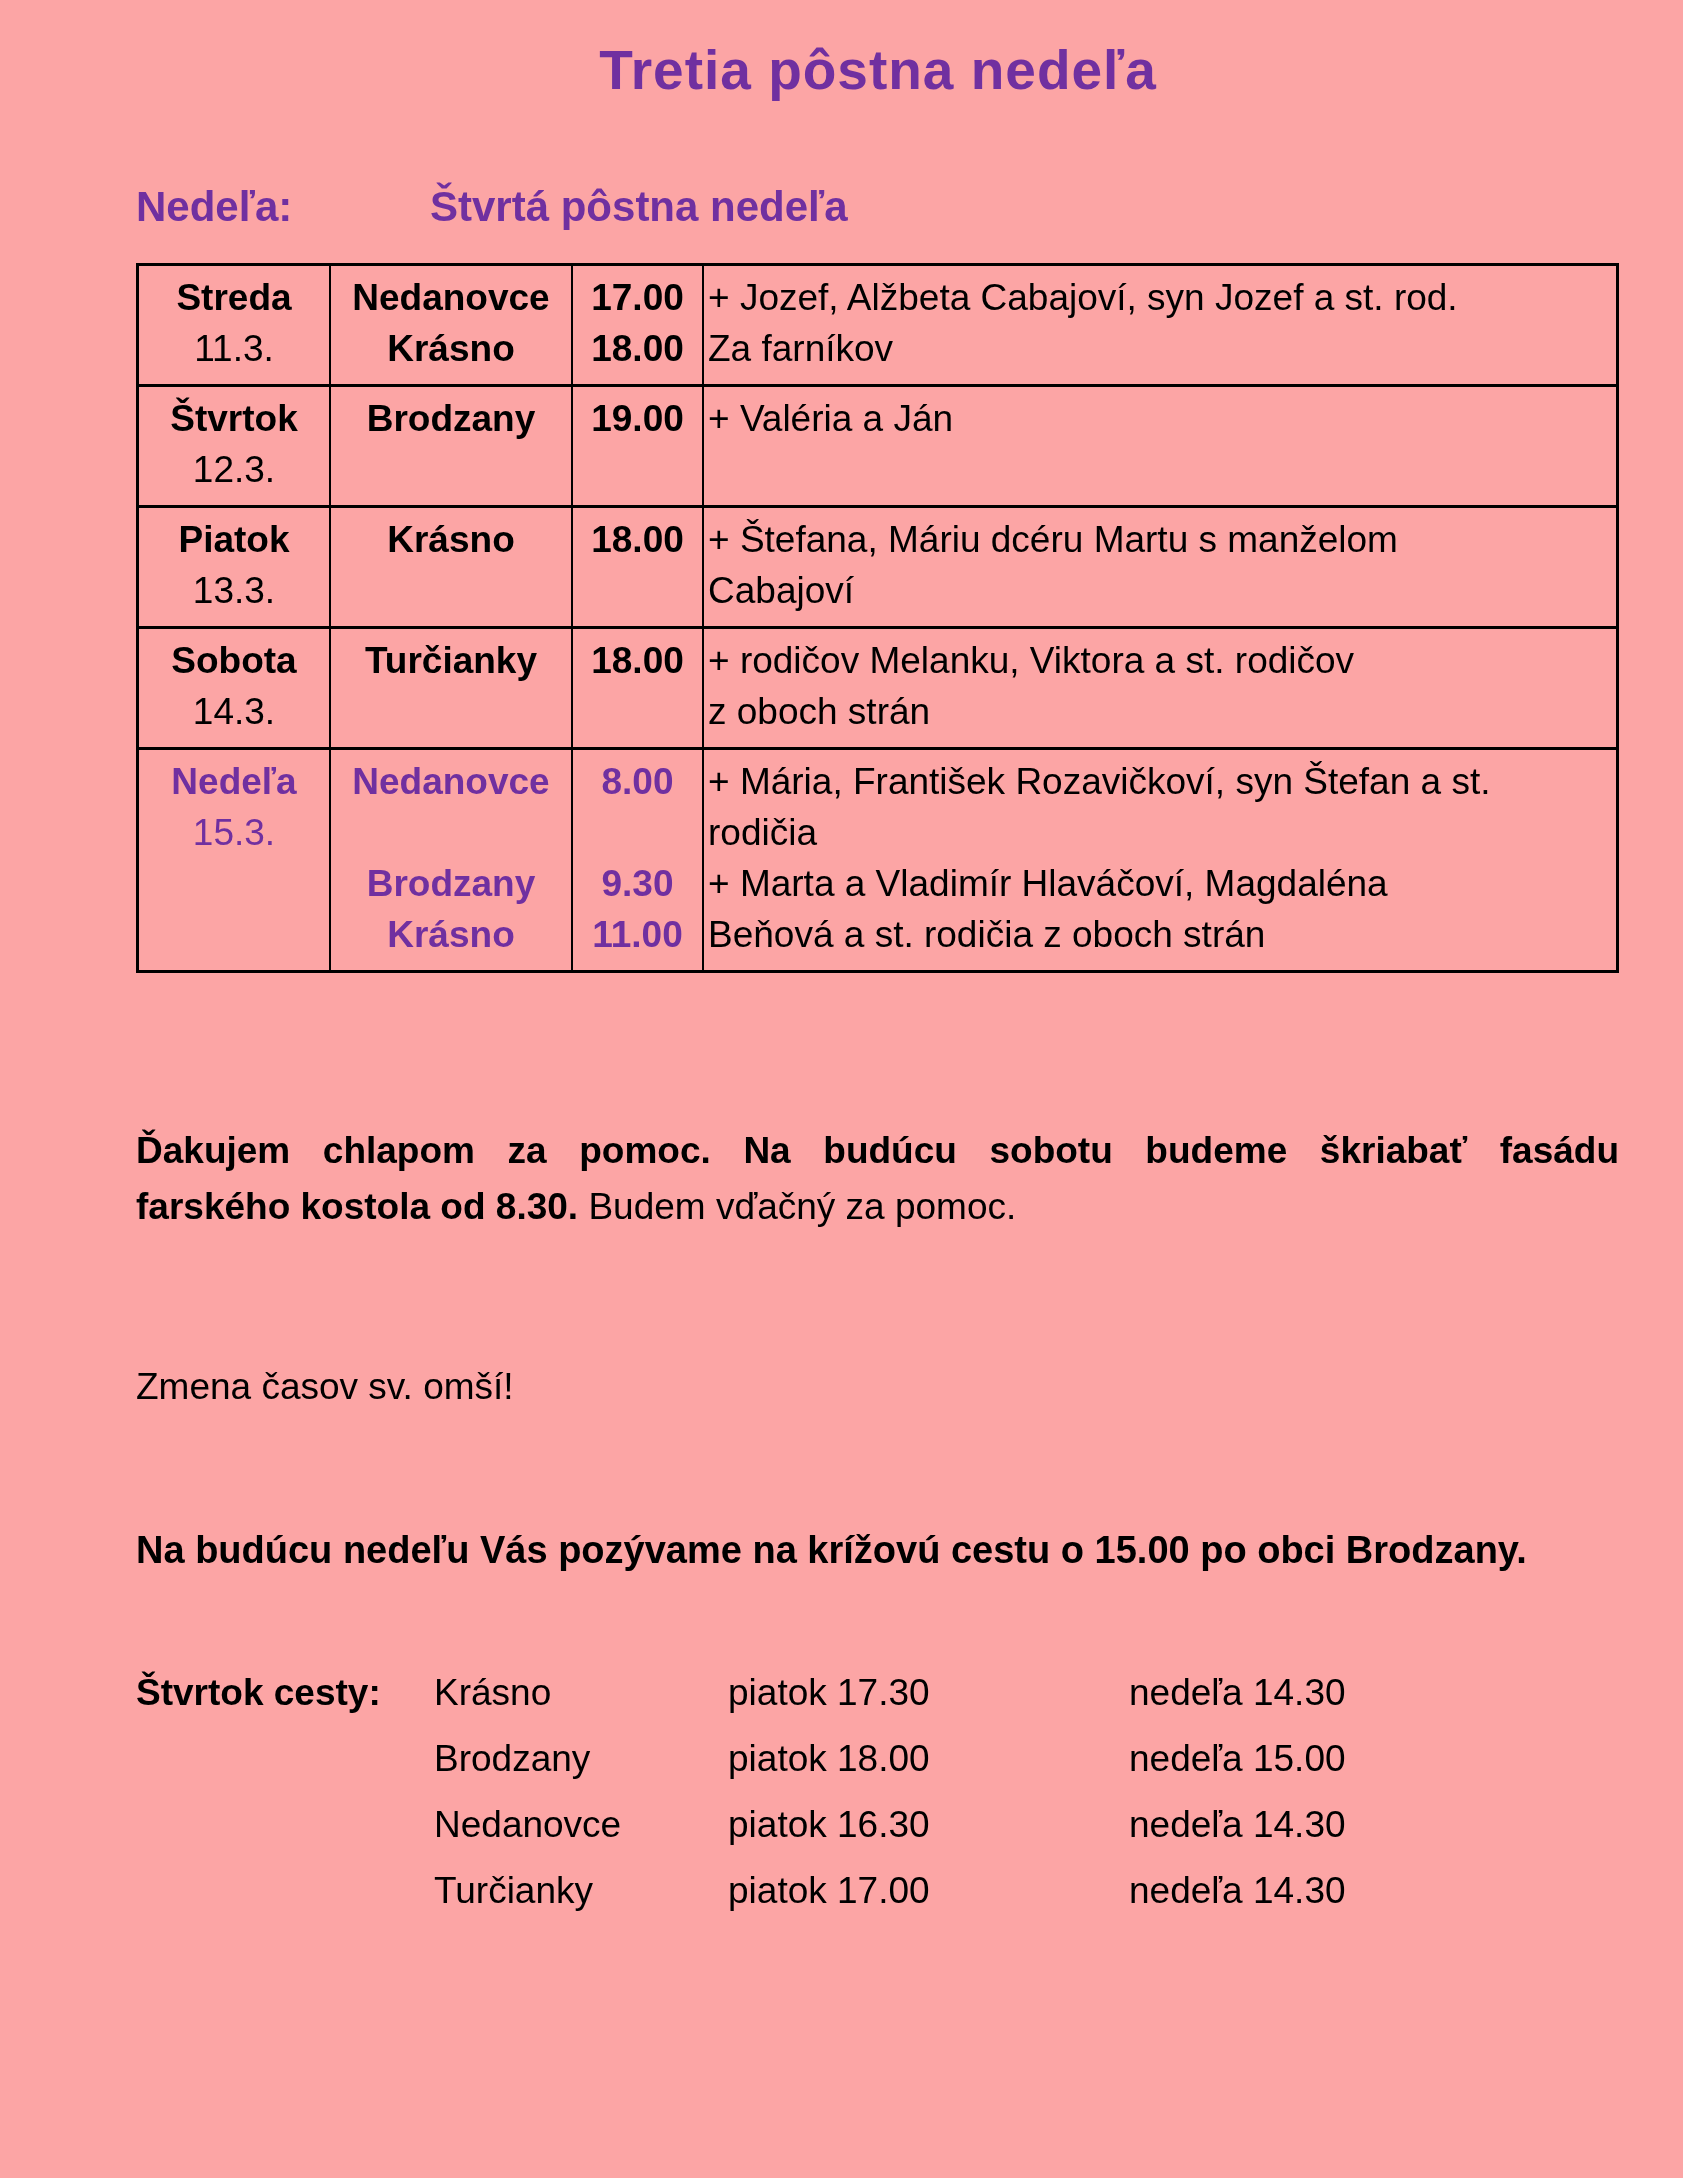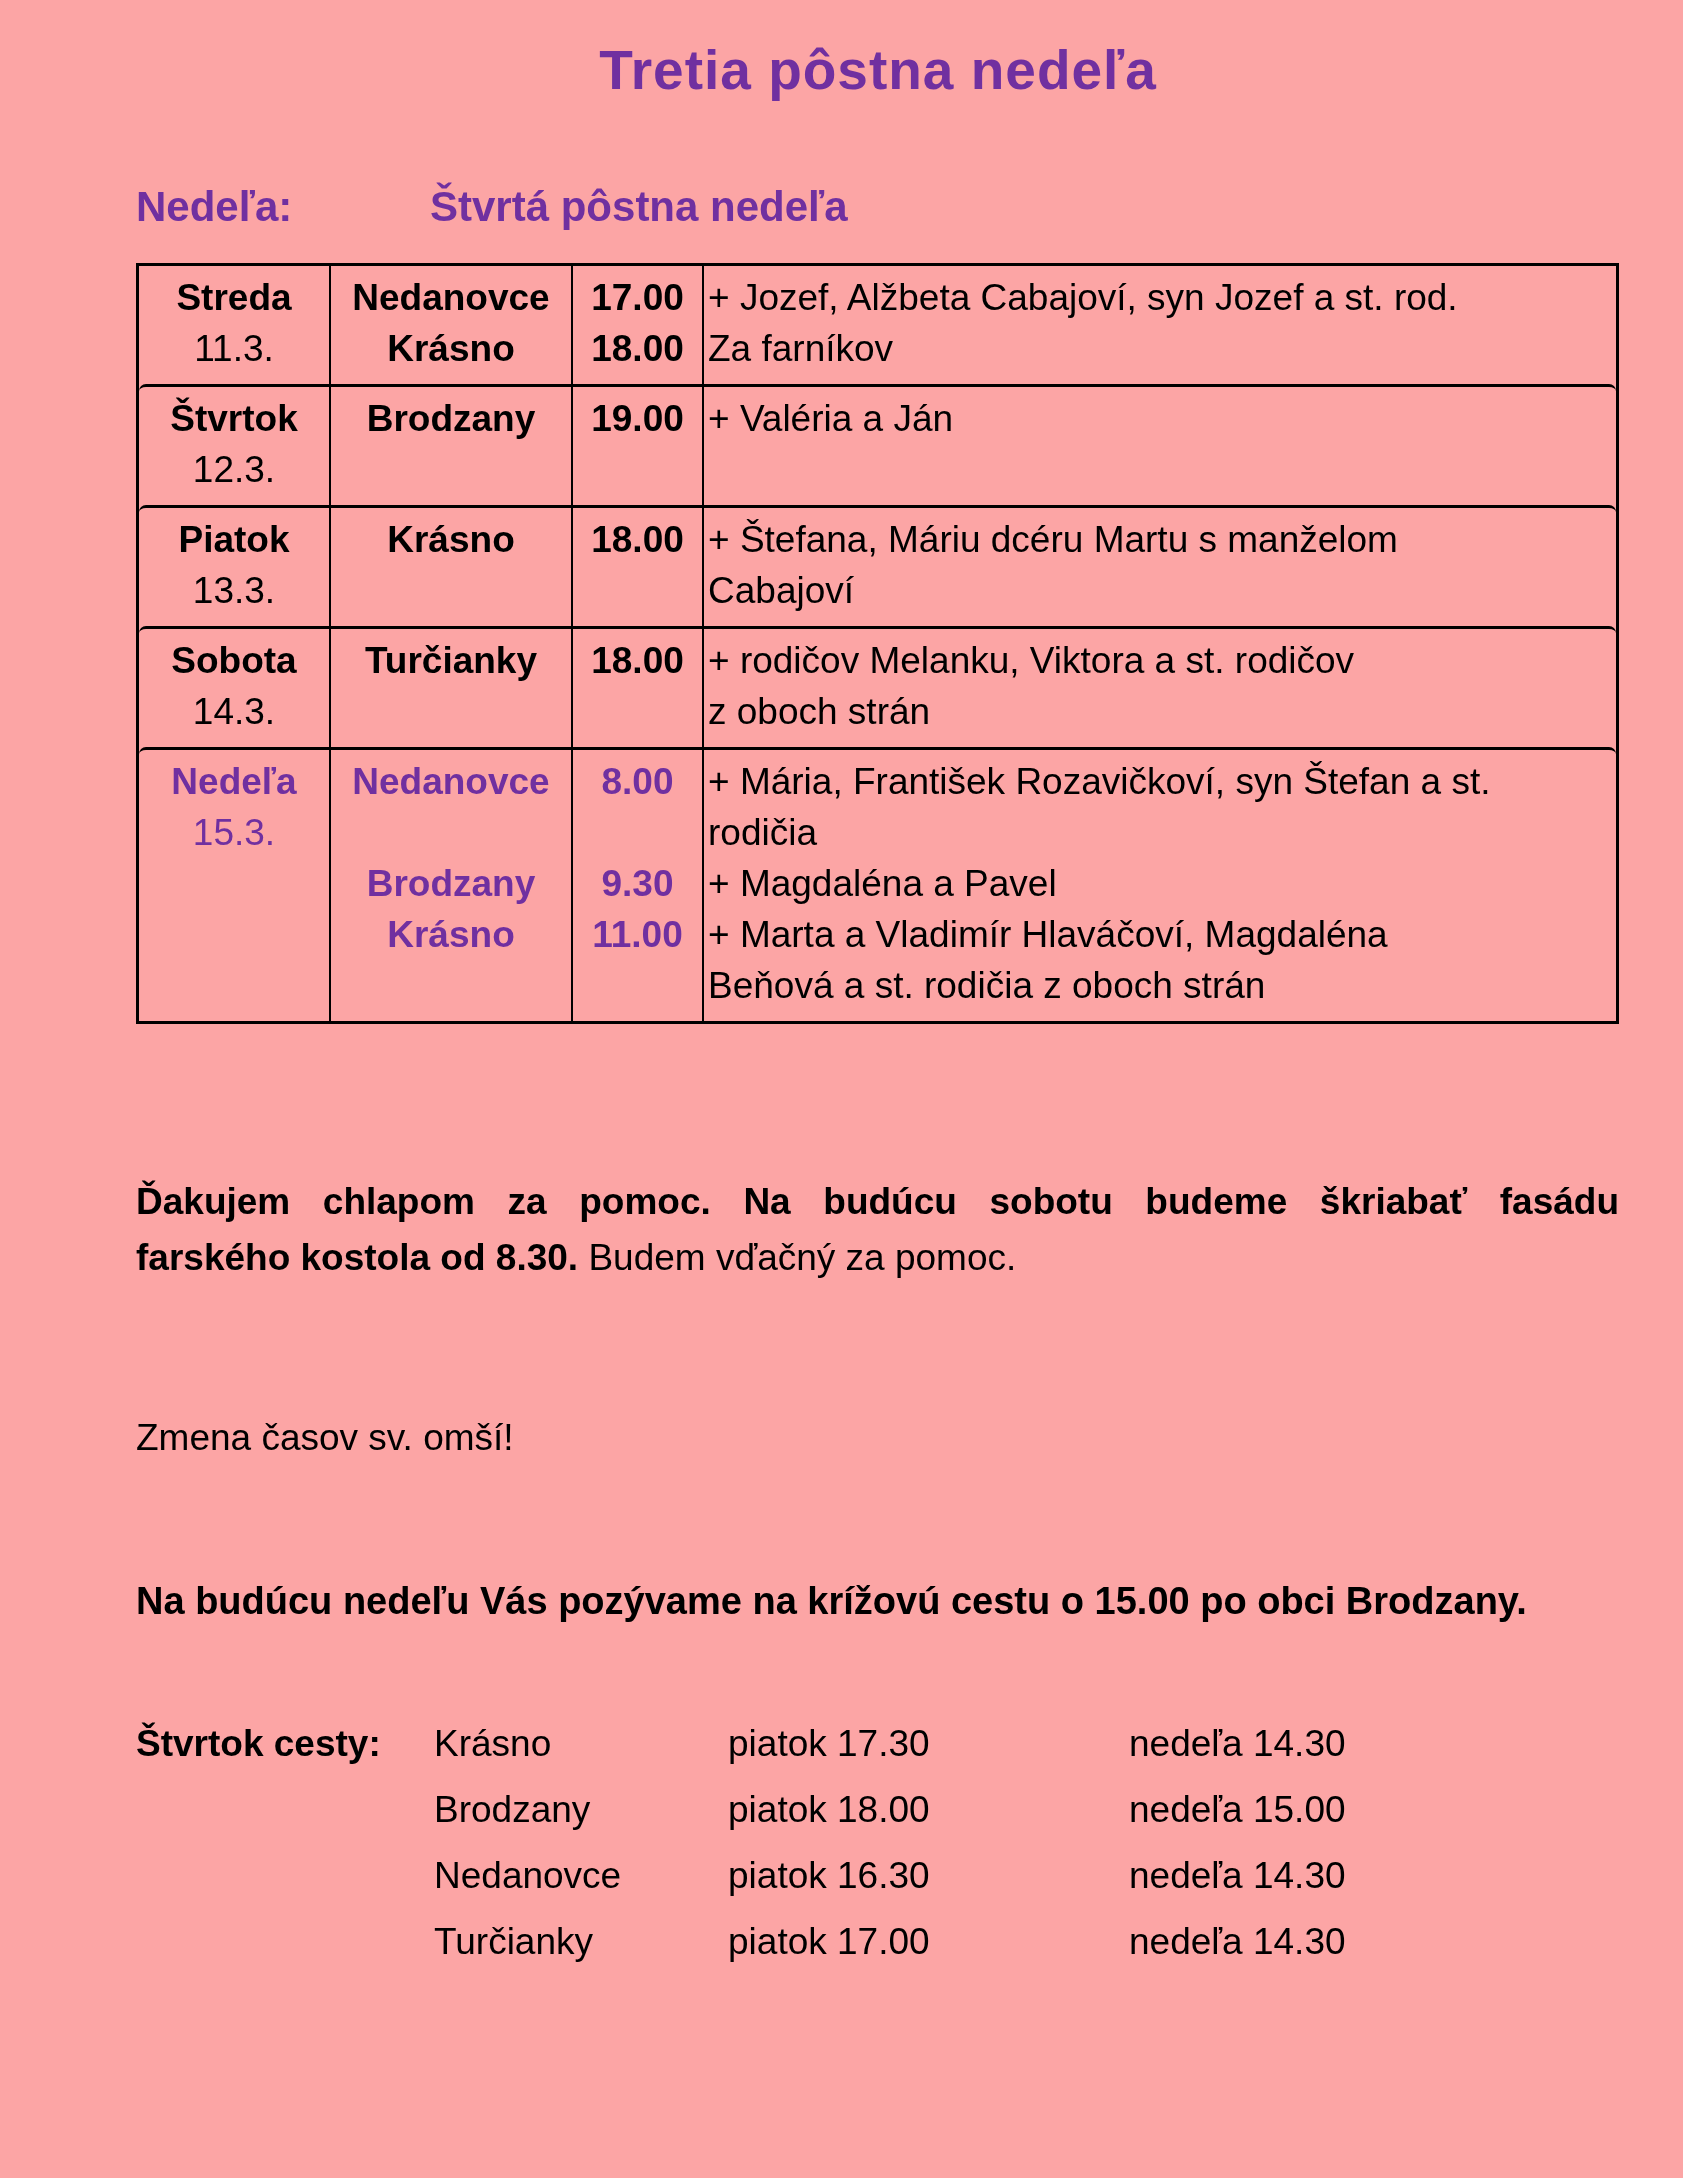--- a/index.html
+++ b/index.html
@@ -37,21 +37,20 @@
   .sched {
     margin-top: 32px;
     width: 1483px;
     border: 3px solid #000;
     box-sizing: border-box;
   }
   .trow {
     display: grid;
     grid-template-columns: 190px 242px 131px 1fr;
     border-top: 3px solid #000;
-    border-radius: 7px;
   }
   .trow:first-child { border-top: none; }
   .cell {
     border-left: 2px solid #000;
     box-sizing: border-box;
     padding: 6px 4px 10px 4px;
     font-size: 37px;
     line-height: 51px;
   }
   .cell:first-child { border-left: none; }
@@ -198,21 +197,20 @@
       </div>
       <div class="cell time">
         <div class="line">8.00</div>
         <div class="line"></div>
         <div class="line">9.30</div>
         <div class="line">11.00</div>
       </div>
       <div class="cell intent">
         <div class="line">+ Mária, František Rozavičkoví, syn Štefan a st.</div>
         <div class="line">rodičia</div>
-        <div class="line">+ Magdaléna a Pavel</div>
         <div class="line">+ Marta a Vladimír Hlaváčoví, Magdaléna</div>
         <div class="line">Beňová a st. rodičia z oboch strán</div>
       </div>
     </div>
 
   </div>
 
   <div class="thanks">
     <div class="l1">Ďakujem chlapom za pomoc. Na budúcu sobotu budeme škriabať fasádu</div>
     <div class="l2"><span class="bold">farského kostola od 8.30.</span><span> Budem vďačný za pomoc.</span></div>

